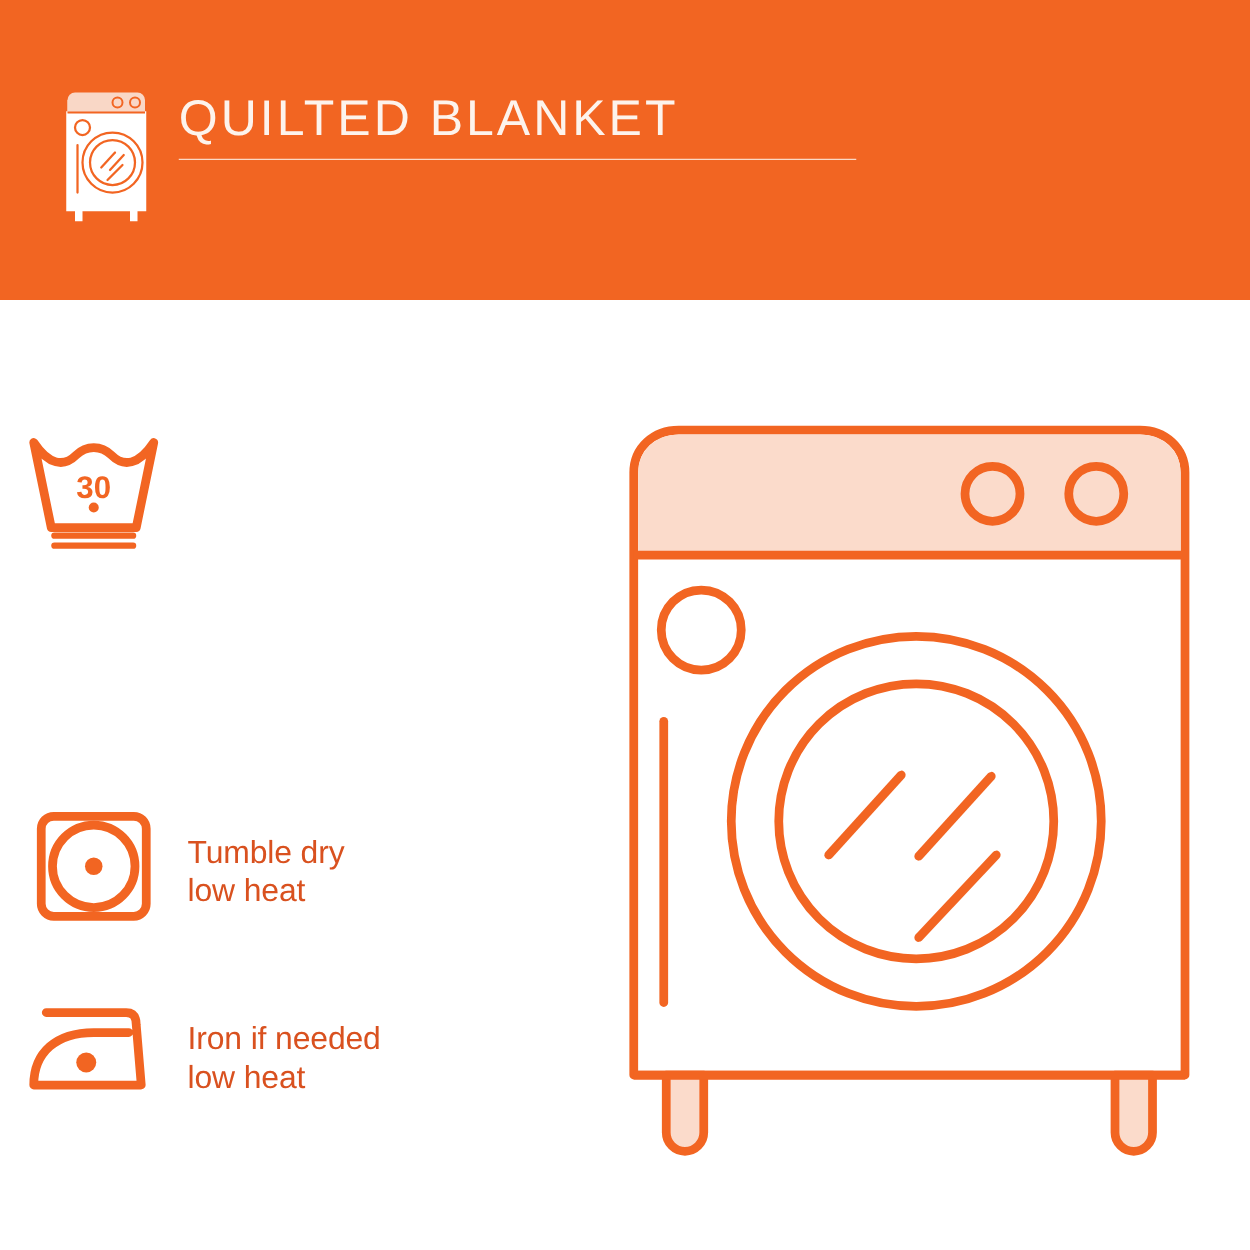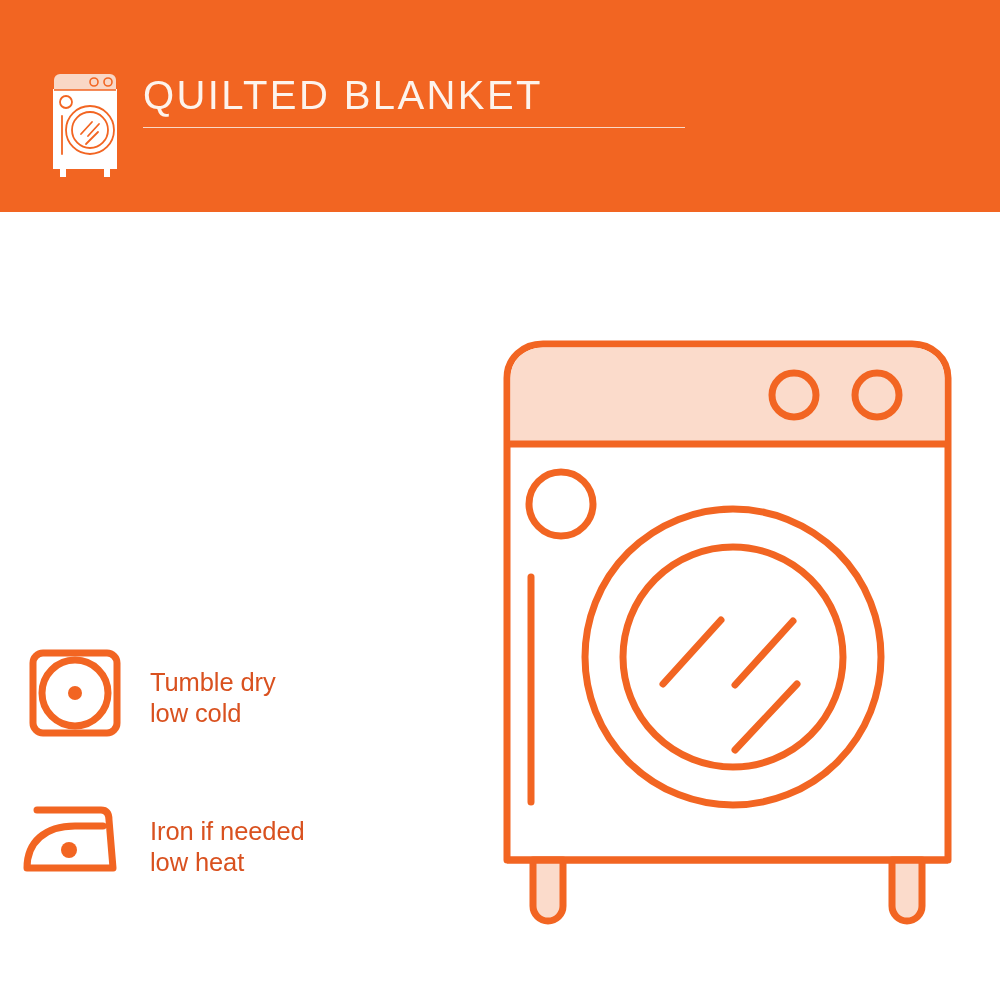--- a/index.html
+++ b/index.html
@@ -14,21 +14,21 @@
     overflow: hidden;
     position: relative;
   }
 
   
   #header-banner {
     position: absolute;
     left: 0;
     top: 0;
     width: 1000px;
-    height: 212px;
+    height: 240px;
     background: #F26522;
   }
   #header-logo-icon {
     position: absolute;
     left: 46px;
     top: 68px;
     width: 84px;
     height: 112px;
   }
   #header-title-block {
@@ -146,36 +146,51 @@
 
   <div id="header-title-block">
     <div id="header-title-line1">QUILTED BLANKET</div>
     <div id="header-divider"></div>
   </div>
 </div>
 
 <div id="instructions-list">
 
   <div class="instruction-row" id="row-wash">
+    <div class="instruction-symbol">
+      <svg width="112" height="96" viewBox="0 0 112 96" xmlns="http://www.w3.org/2000/svg">
+
+        <path d="M8 10 L22 78 L90 78 L104 10
+                 C 92 28, 80 30, 70 20
+                 C 62 12, 50 12, 42 20
+                 C 32 30, 20 28, 8 10 Z" fill="none" stroke="#F26522" stroke-width="7" stroke-linejoin="round" stroke-linecap="round"></path>
+
+        <rect x="22" y="82" width="68" height="5" rx="2.5" fill="#F26522"></rect>
+        <rect x="22" y="90" width="68" height="5" rx="2.5" fill="#F26522"></rect>
+
+        <text x="56" y="54" text-anchor="middle" font-family="Liberation Sans, sans-serif" font-size="25" font-weight="bold" fill="#F26522">30</text>
+        <circle cx="56" cy="62" r="4" fill="#F26522"></circle>
+      </svg>
+    </div>
   </div>
 
 
   <div class="instruction-row" id="row-dry">
     <div class="instruction-symbol">
       <svg width="100" height="96" viewBox="0 0 100 96" xmlns="http://www.w3.org/2000/svg">
 
         <rect x="8" y="8" width="84" height="80" rx="10" ry="10" fill="none" stroke="#F26522" stroke-width="7"></rect>
 
         <circle cx="50" cy="48" r="33" fill="none" stroke="#F26522" stroke-width="7"></circle>
 
         <circle cx="50" cy="48" r="7" fill="#F26522"></circle>
       </svg>
     </div>
     <div class="instruction-text">Tumble dry
-low cold</div>
+low heat</div>
   </div>
 
   <div class="instruction-row" id="row-iron">
     <div class="instruction-symbol">
       <svg width="112" height="82" viewBox="0 0 112 82" xmlns="http://www.w3.org/2000/svg">
 
         <path d="M18 14 L82 14 C 88 14, 90 18, 90 24 L94 72
                  L8 72 C 8 46, 26 30, 56 30 L84 30" fill="none" stroke="#F26522" stroke-width="7" stroke-linejoin="round" stroke-linecap="round"></path>
 
         <circle cx="50" cy="54" r="8" fill="#F26522"></circle>

